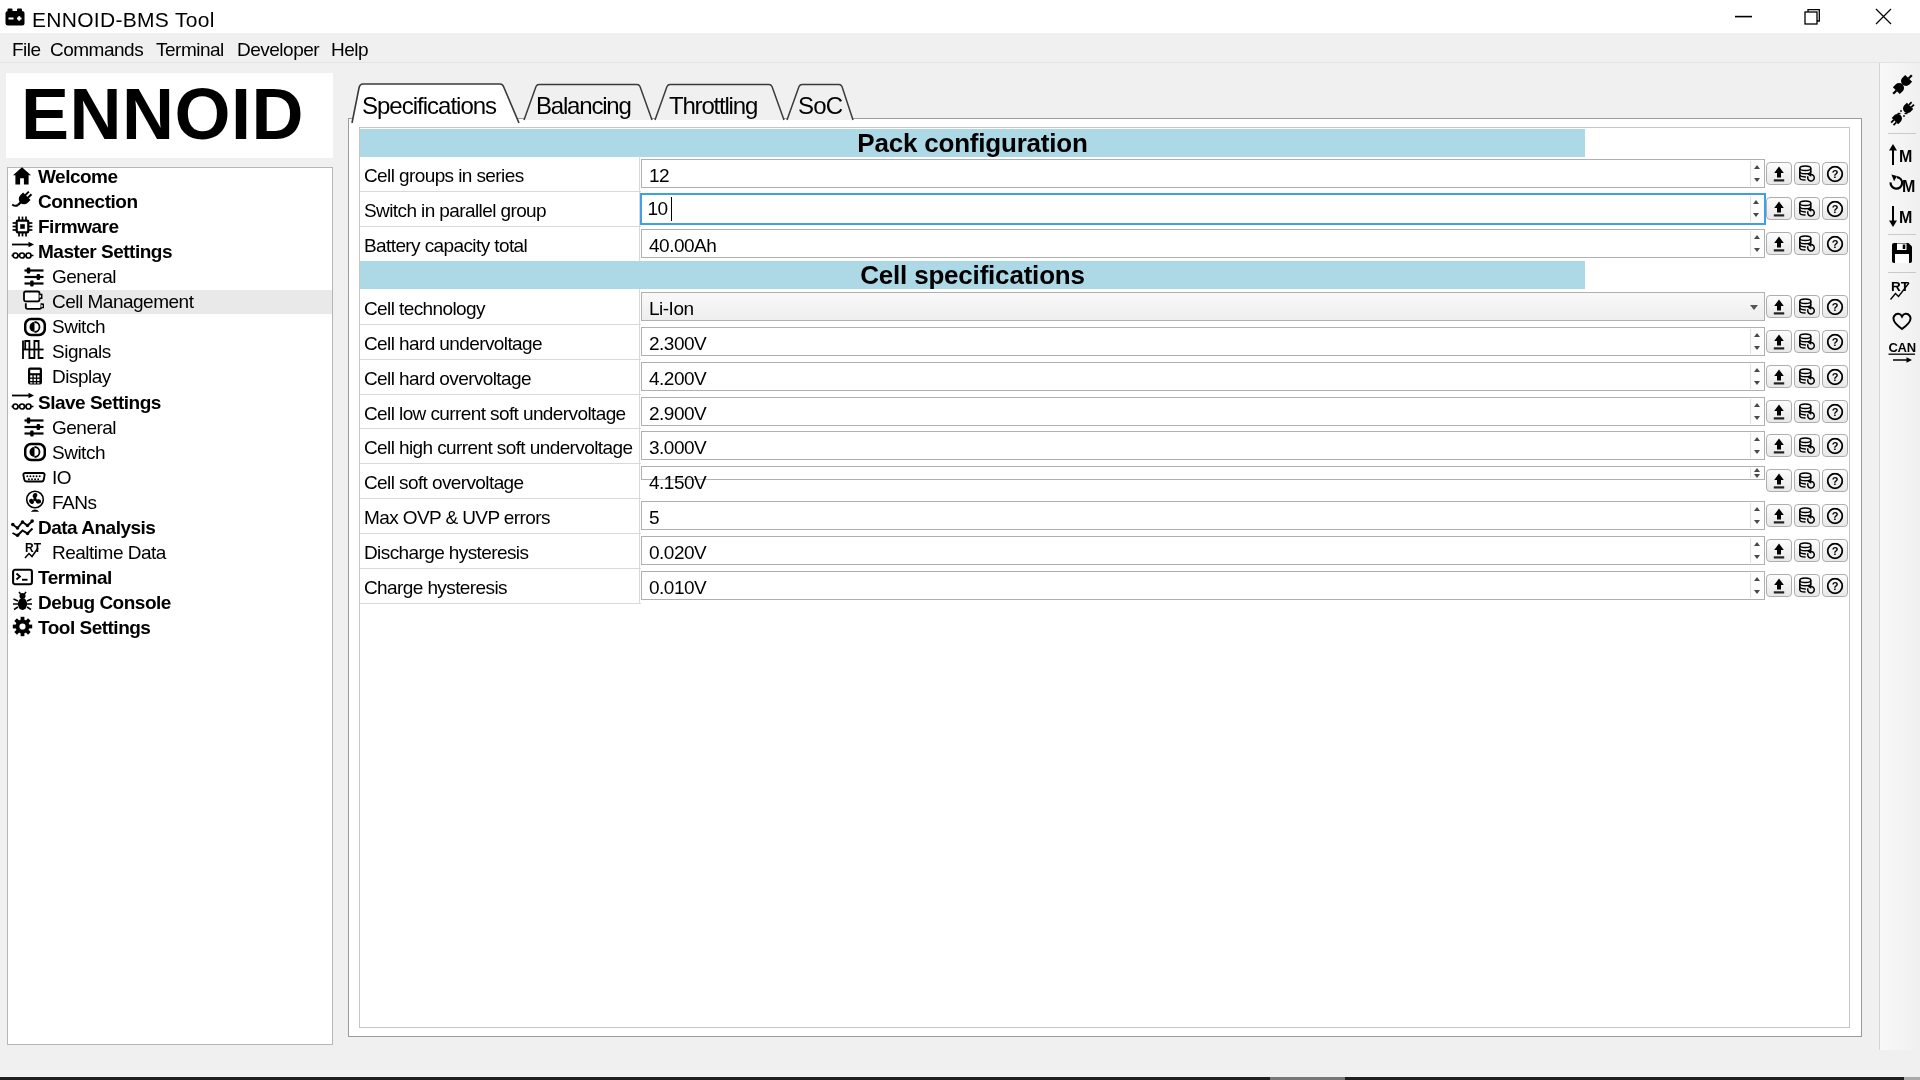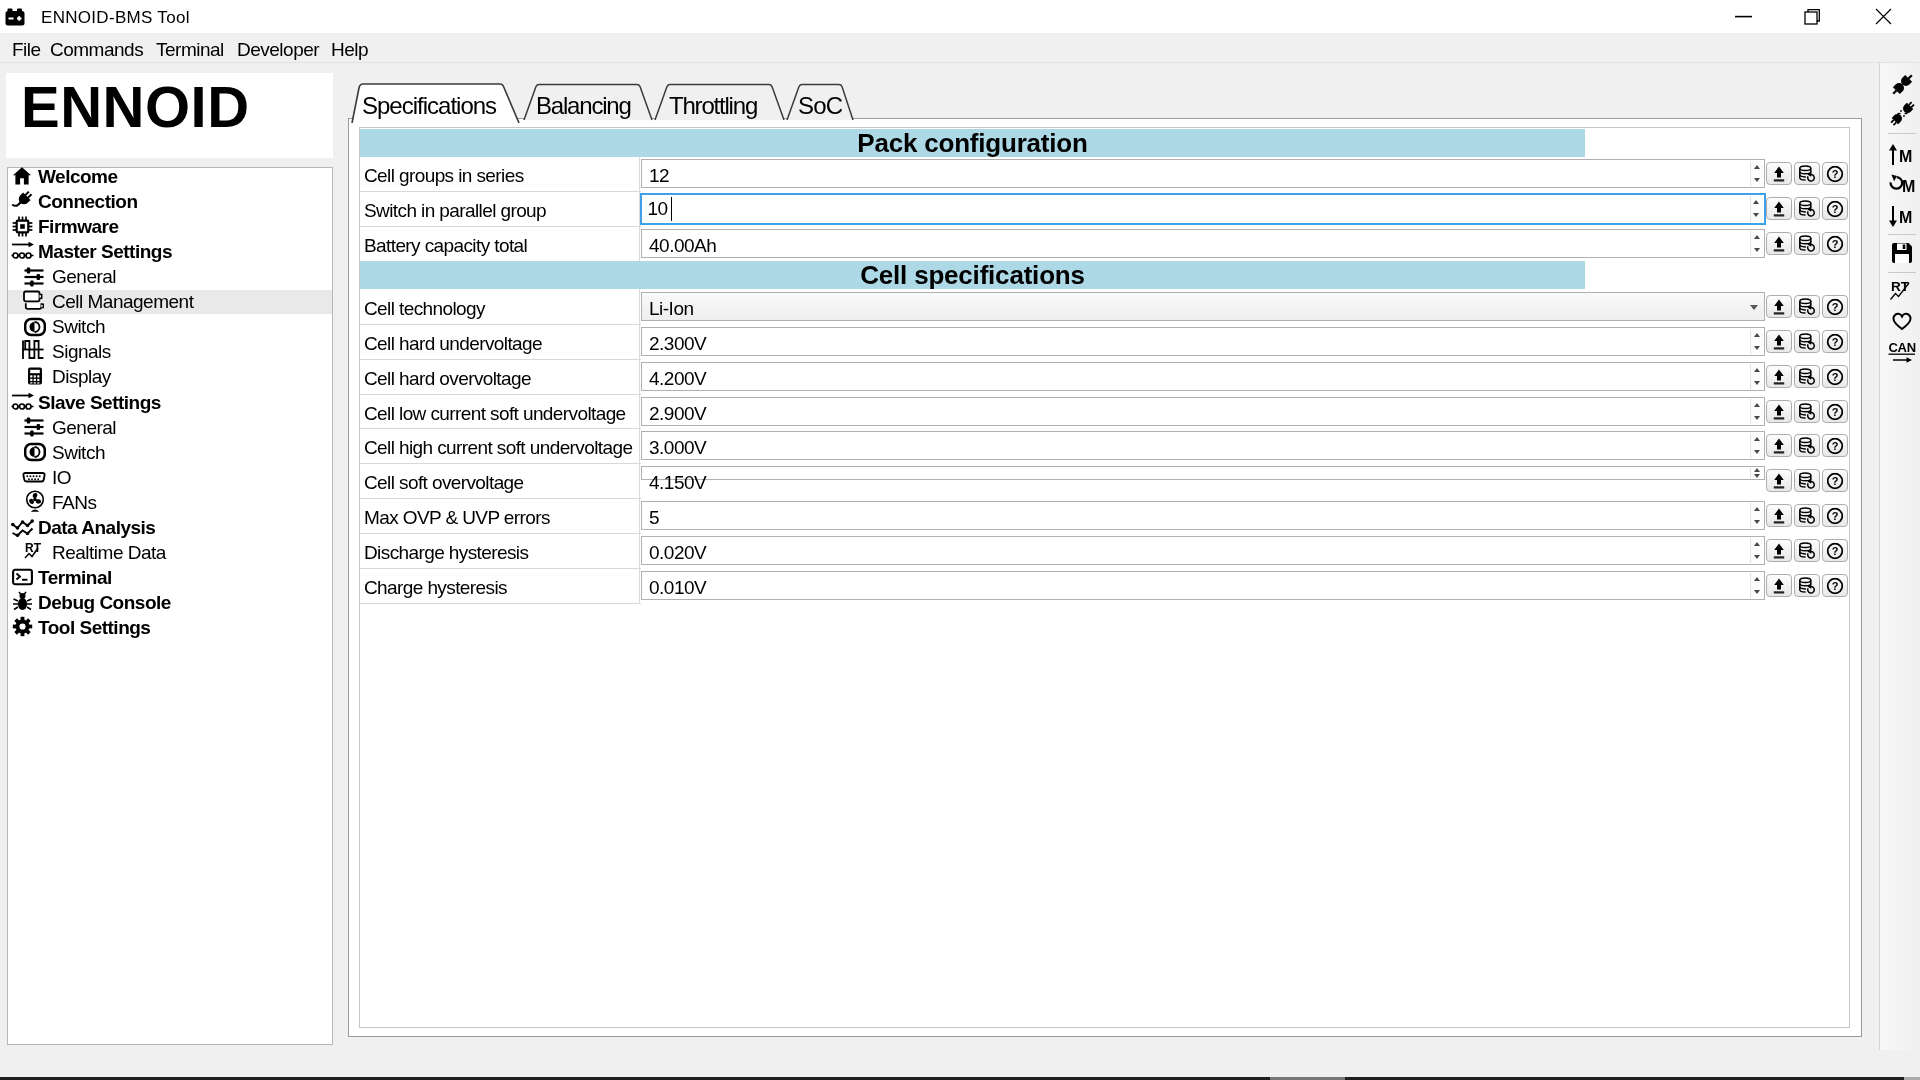--- a/index.html
+++ b/index.html
@@ -1,27 +1,27 @@
 <!DOCTYPE html>
 <html><head>
 <meta charset="utf-8">
 <style>
 * { margin:0; padding:0; box-sizing:border-box; }
 html,body { width:1920px; height:1080px; }
 body { position:relative; background:#f0f0f0; font-family:"Liberation Sans",sans-serif; color:#000; overflow:hidden; }
 .abs { position:absolute; }
 
 #titlebar { left:0; top:0; width:1920px; height:33px; background:#ffffff; }
-#titletext { left:32px; top:8px; font-size:17px; letter-spacing:0.3px;margin-left:9px; }
+#titletext { left:32px; top:8px; font-size:21px; letter-spacing:0.3px; }
 
 #menubar { left:0; top:33px; width:1920px; height:30px; background:#f0f0f0; border-bottom:1px solid #e3e3e3; }
 .menuitem { top:39px; font-size:19px; letter-spacing:-0.5px; }
 
 #logobox { left:6px; top:73px; width:327px; height:85px; background:#ffffff; }
-#logotxt { left:21px; top:73px; font-size:58px; font-weight:bold; letter-spacing:0.5px; transform:scaleX(1); transform-origin:left top; }
+#logotxt { left:21px; top:73px; font-size:72px; font-weight:bold; letter-spacing:0.5px; transform:scaleX(1); transform-origin:left top; }
 #tree { left:7px; top:167px; width:326px; height:878px; background:#ffffff; border:1px solid #b6b6b6; }
 .ttext { position:absolute; font-size:19px; letter-spacing:-0.5px; white-space:nowrap; }
 .tb { font-weight:bold; }
 
 #panel { left:348px; top:118px; width:1514px; height:919px; background:#ffffff; border:1px solid #9b9b9b; }
 #container { left:359px; top:127px; width:1491px; height:901px; background:#ffffff; border:1px solid #c6c6c6; }
 .bluehdr { position:absolute; left:360px; width:1225px; background:#add8e6; text-align:center; font-weight:bold; font-size:26px; letter-spacing:-0.2px; }
 .rowline { position:absolute; left:360px; width:281px; height:1px; background:#d9d9d9; }
 .labcol-line { position:absolute; left:639px; width:1px; background:#d9d9d9; }
 .lab { position:absolute; left:364px; font-size:19px; letter-spacing:-0.6px; white-space:nowrap; }

